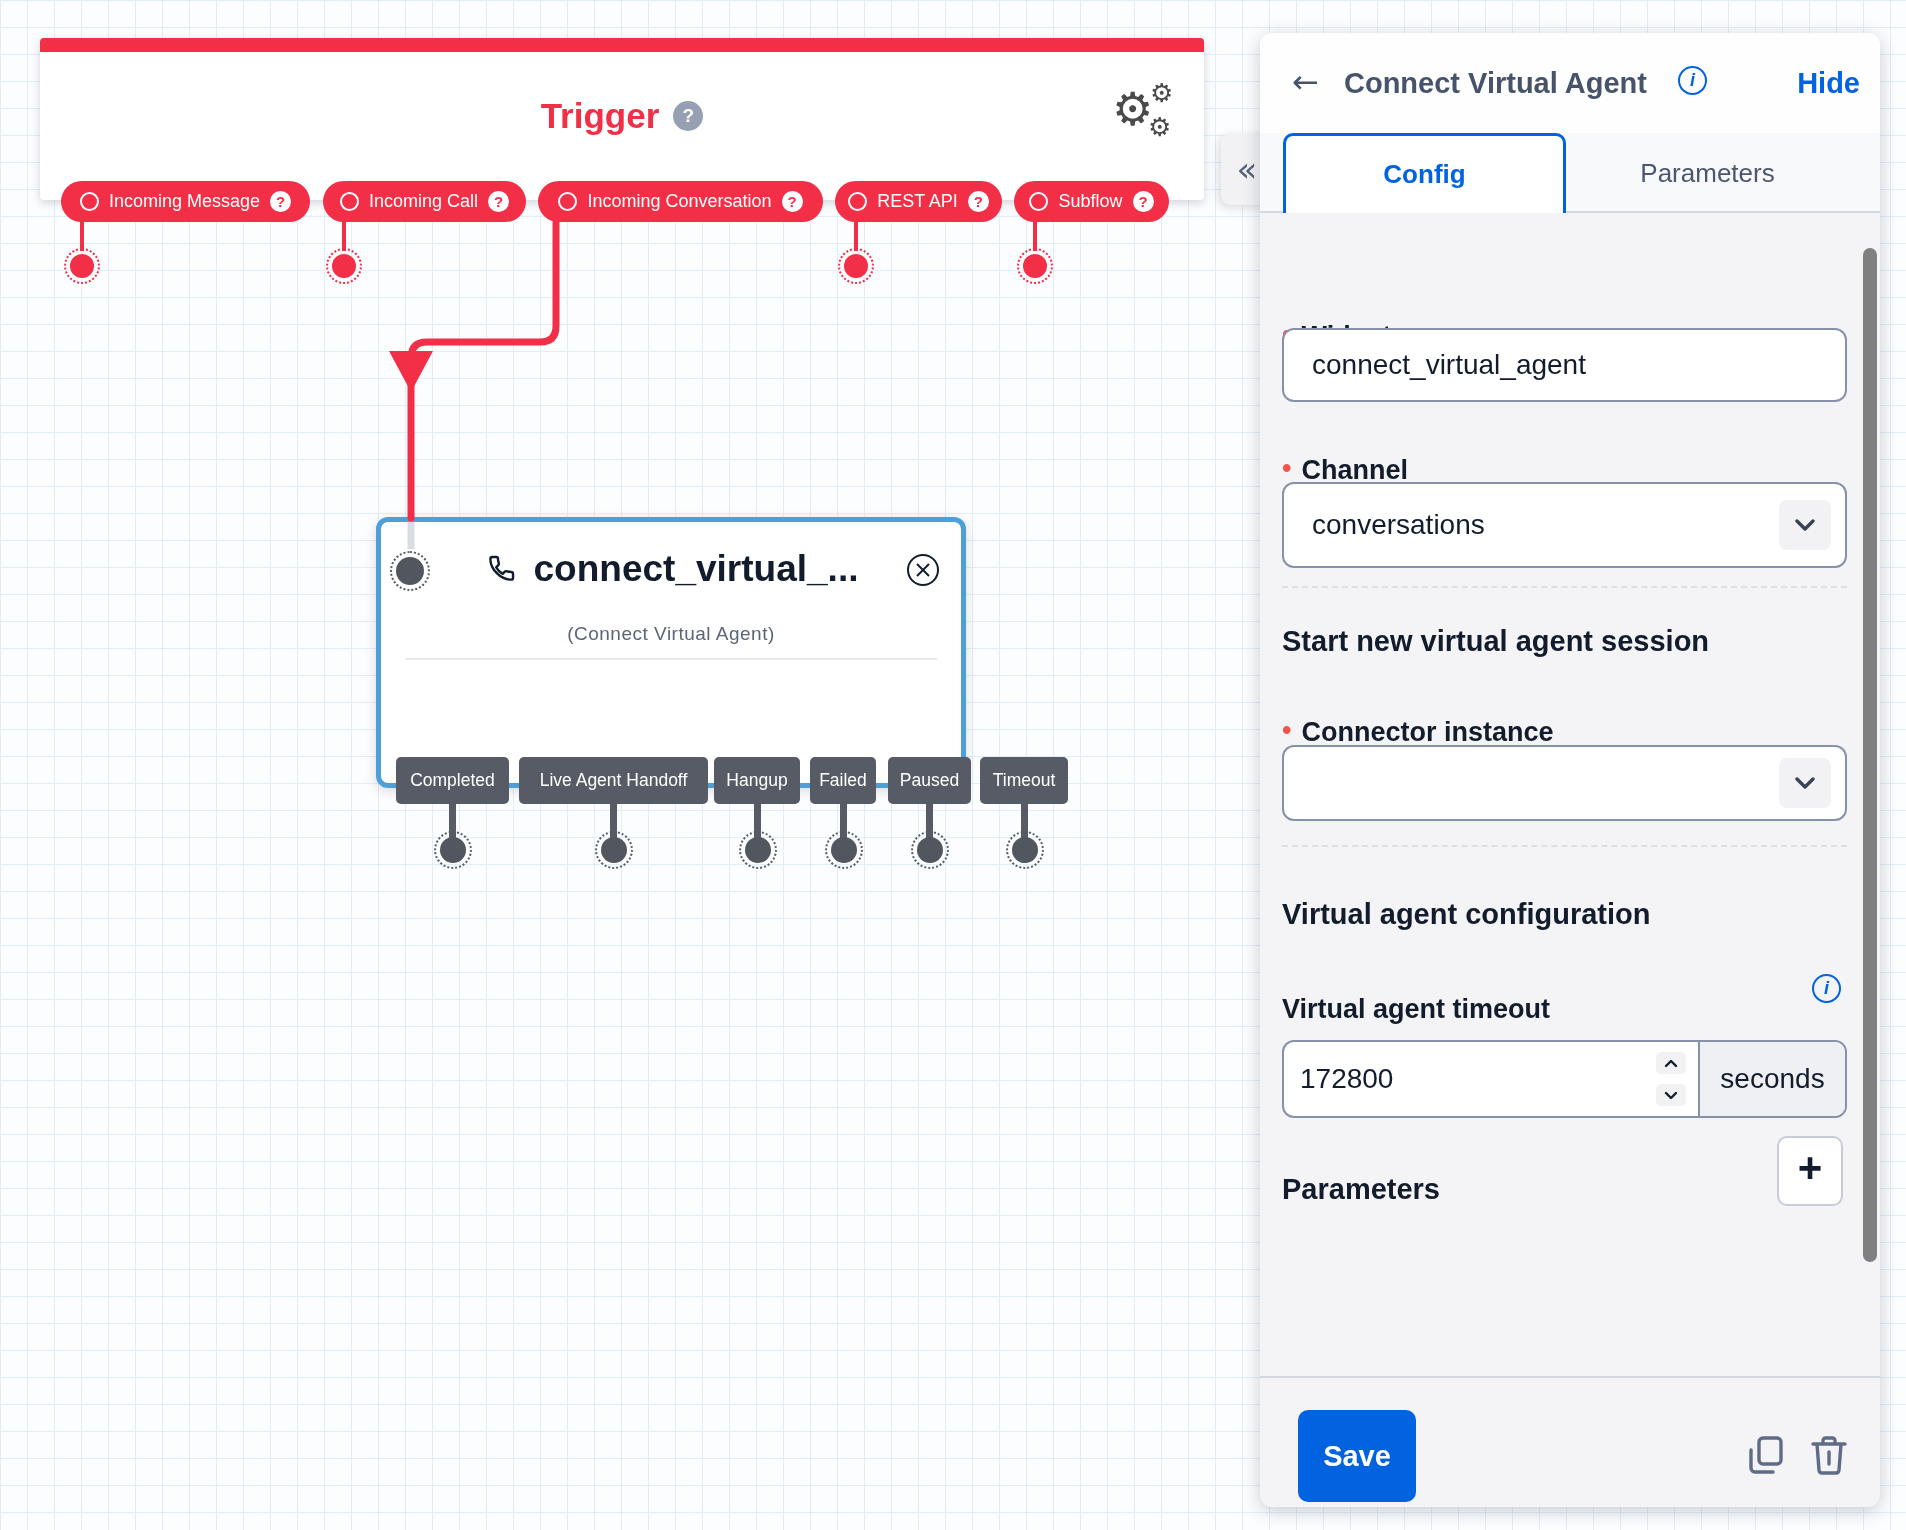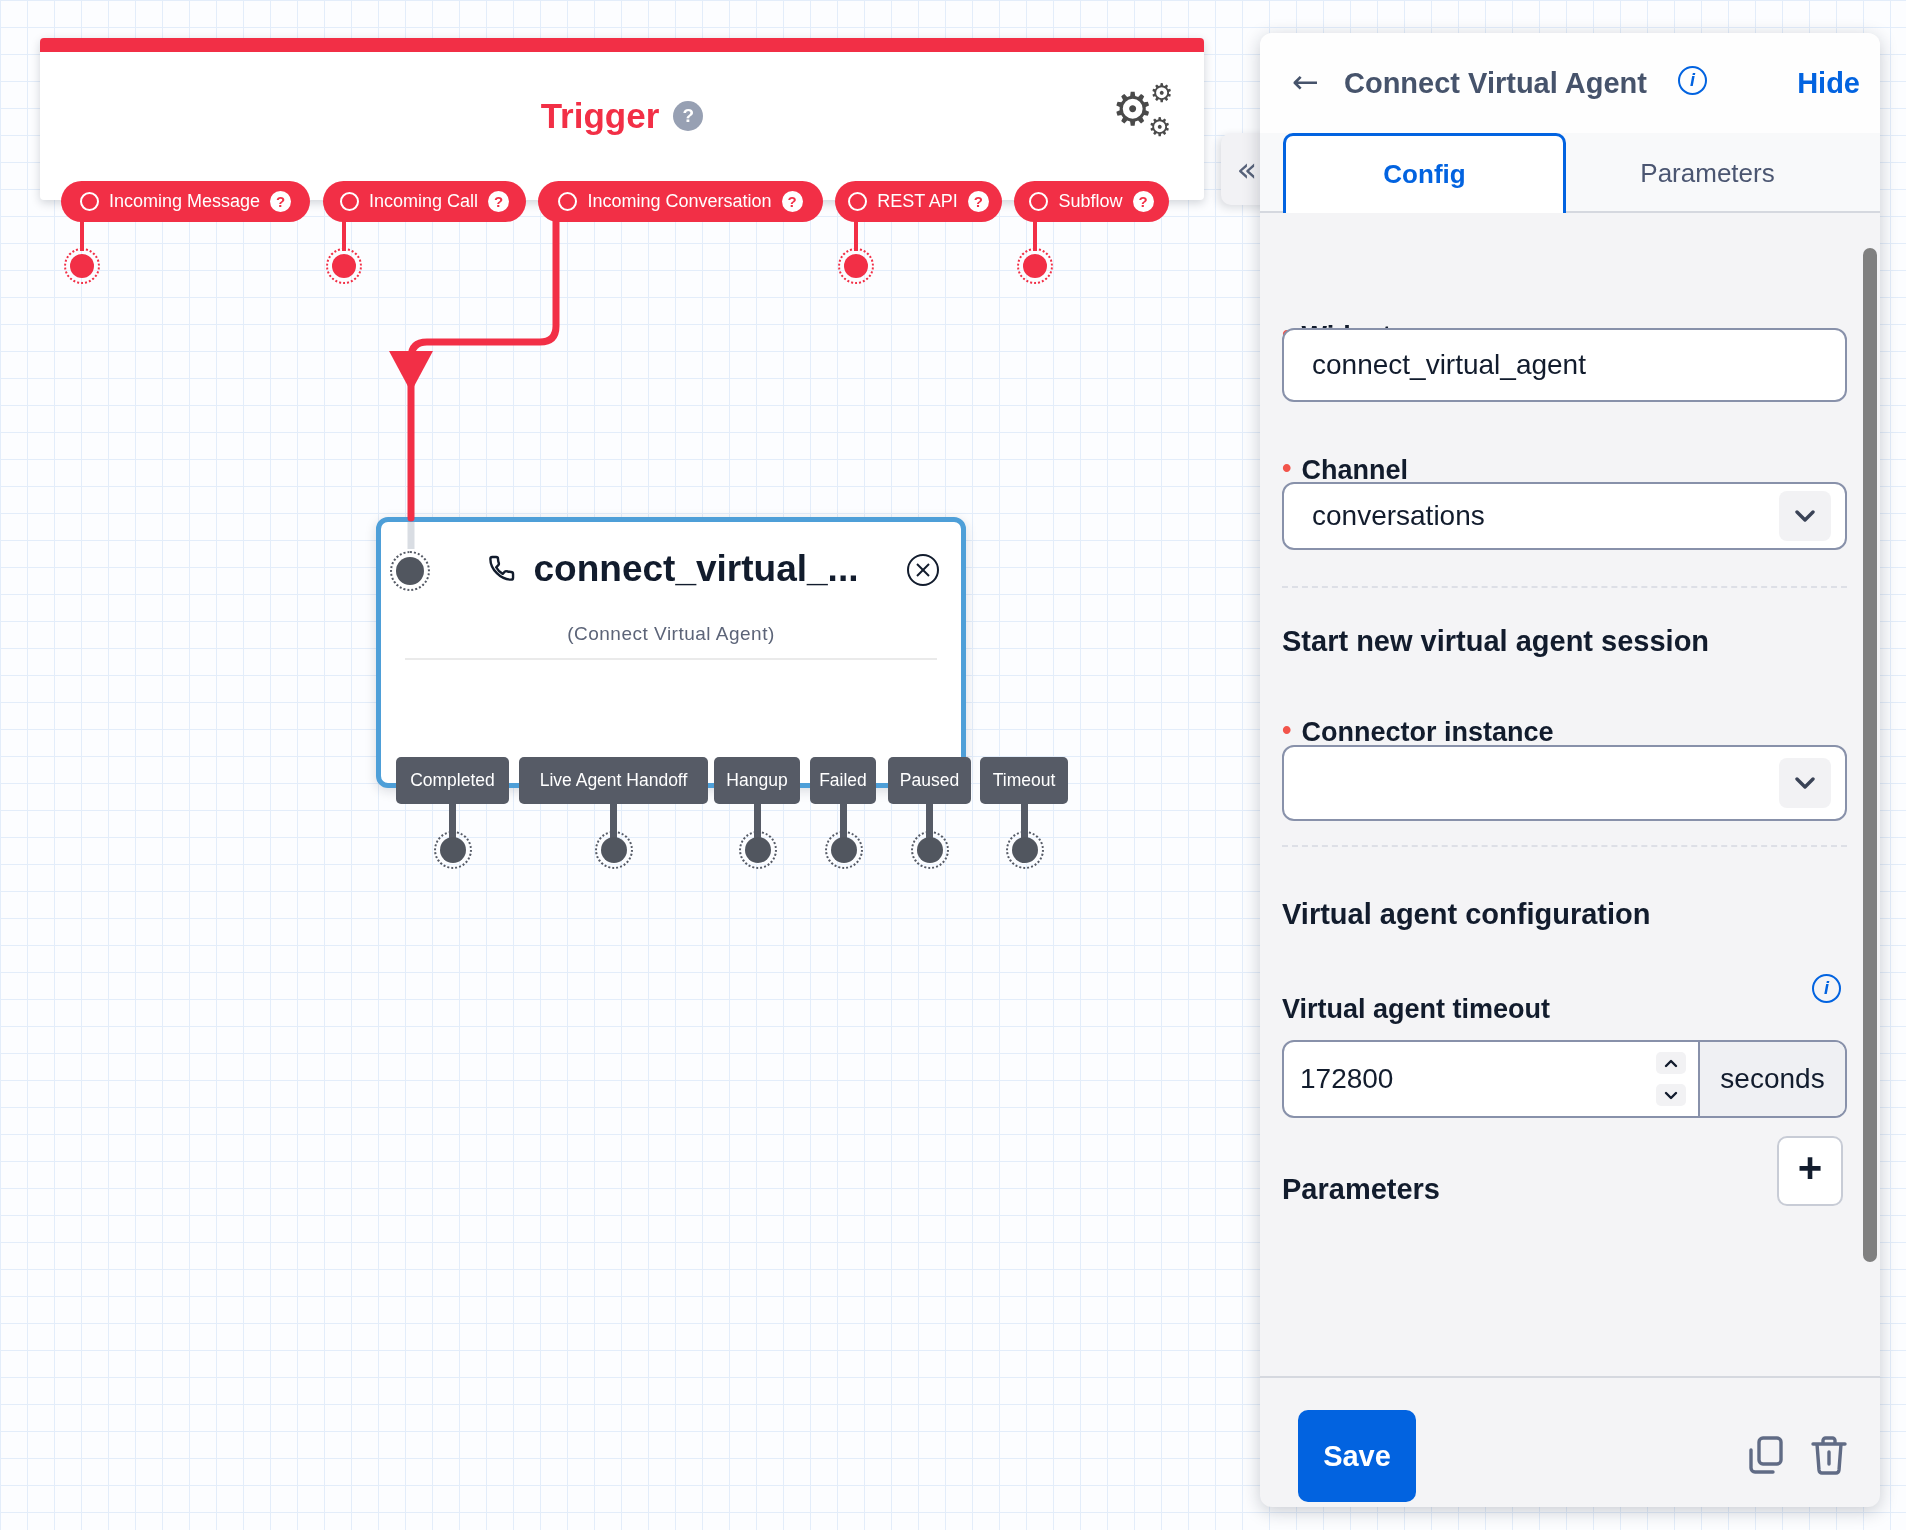--- a/index.html
+++ b/index.html
@@ -93,21 +93,21 @@
     display:flex; align-items:center; justify-content:center;
     color:#4B5671; font-size:26px; cursor:pointer; }
 
   .field-label { position:absolute; left:22px; font-size:27px; font-weight:bold; color:#121C2D; }
   .req-dot { color:#F2544B; margin-right:10px; font-size:27px; vertical-align:2px; }
   .section-heading { position:absolute; left:22px; font-size:29px; font-weight:bold; color:#121C2D; }
 
   .text-input { position:absolute; left:22px; width:565px; height:74px; background:#fff;
     border:2px solid #8891AA; border-radius:12px; padding:0 28px; font-size:28px; color:#121C2D;
     font-family:"Liberation Sans", sans-serif; outline:none; }
-  .select-box { position:absolute; left:22px; width:565px; height:68px; background:#fff;
+  .select-box { position:absolute; left:22px; width:565px; height:86px; background:#fff;
     border:2px solid #8891AA; border-radius:12px; display:flex; align-items:center;
     padding:0 14px 0 28px; font-size:28px; color:#121C2D; cursor:pointer; }
   .select-value { flex:1; }
   .chev-btn { width:52px; height:50px; background:#F2F2F4; border-radius:8px;
     display:flex; align-items:center; justify-content:center; flex:none; cursor:pointer; }
 
   .divider { position:absolute; left:22px; width:565px; border-top:2px dashed #DDDFE6; }
 
   .timeout-group { position:absolute; left:22px; width:565px; height:78px; background:#fff;
     border:2px solid #8891AA; border-radius:12px; display:flex; overflow:hidden; }

